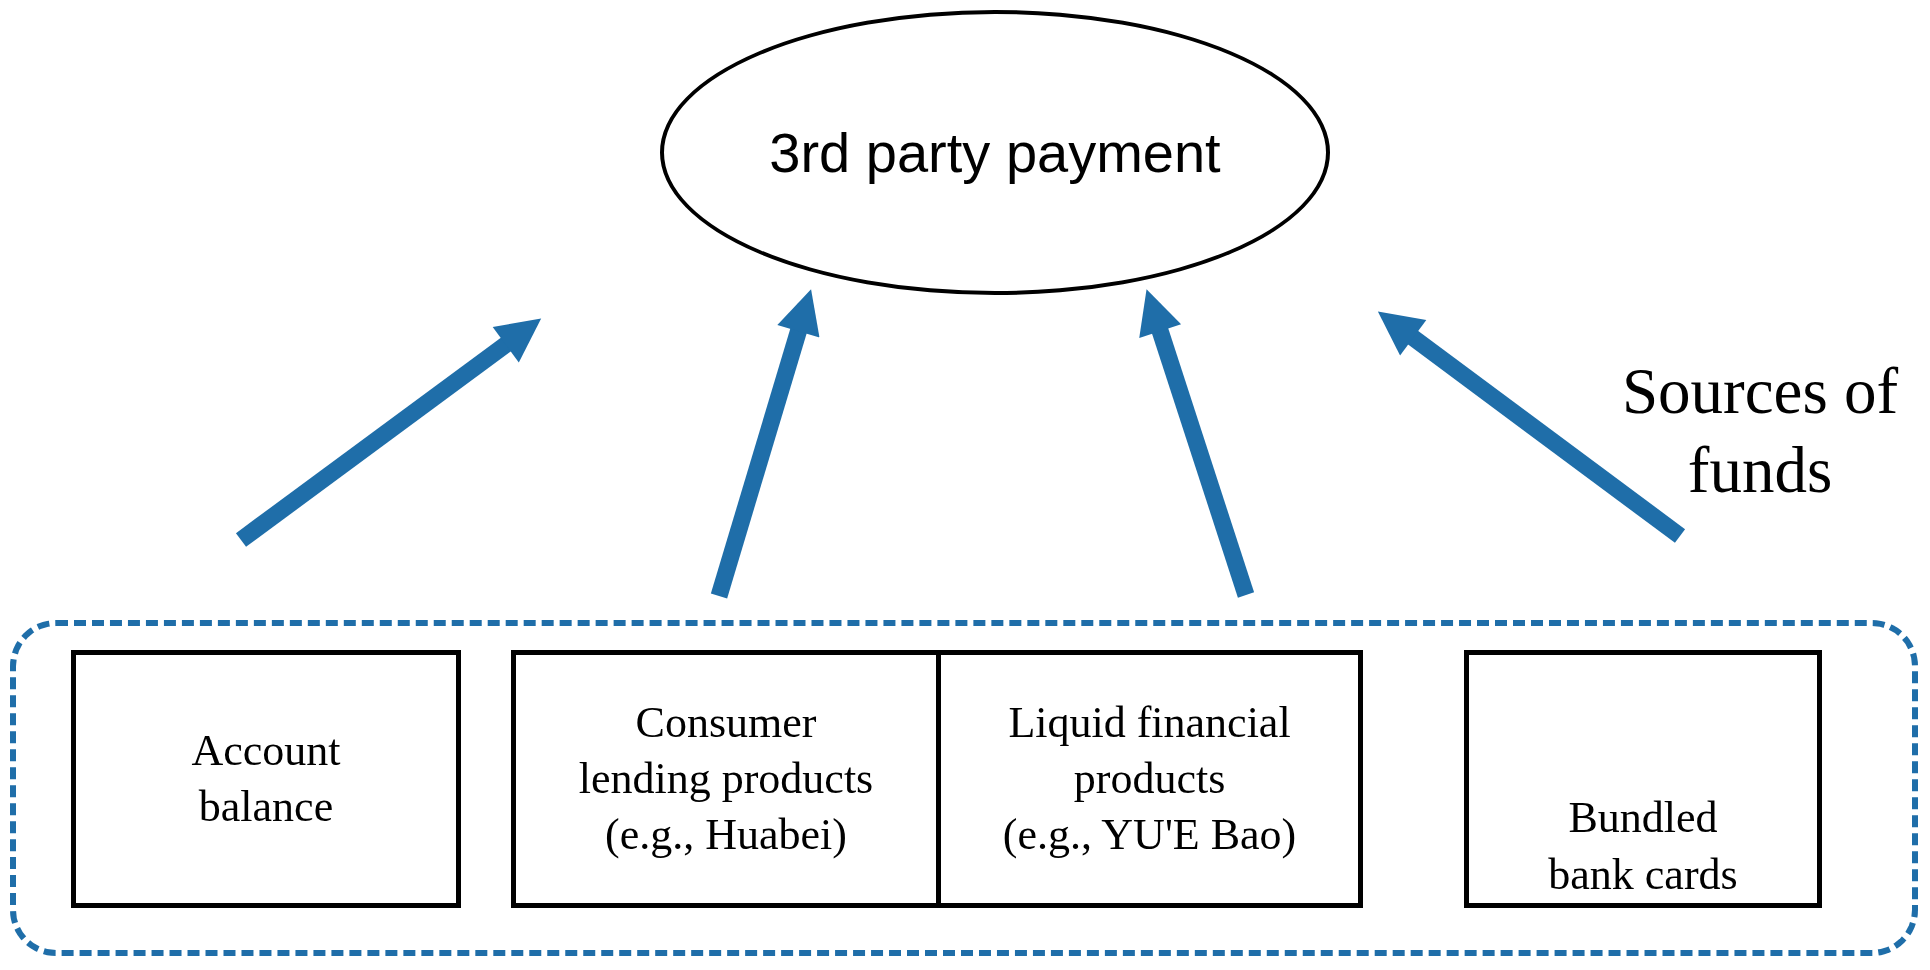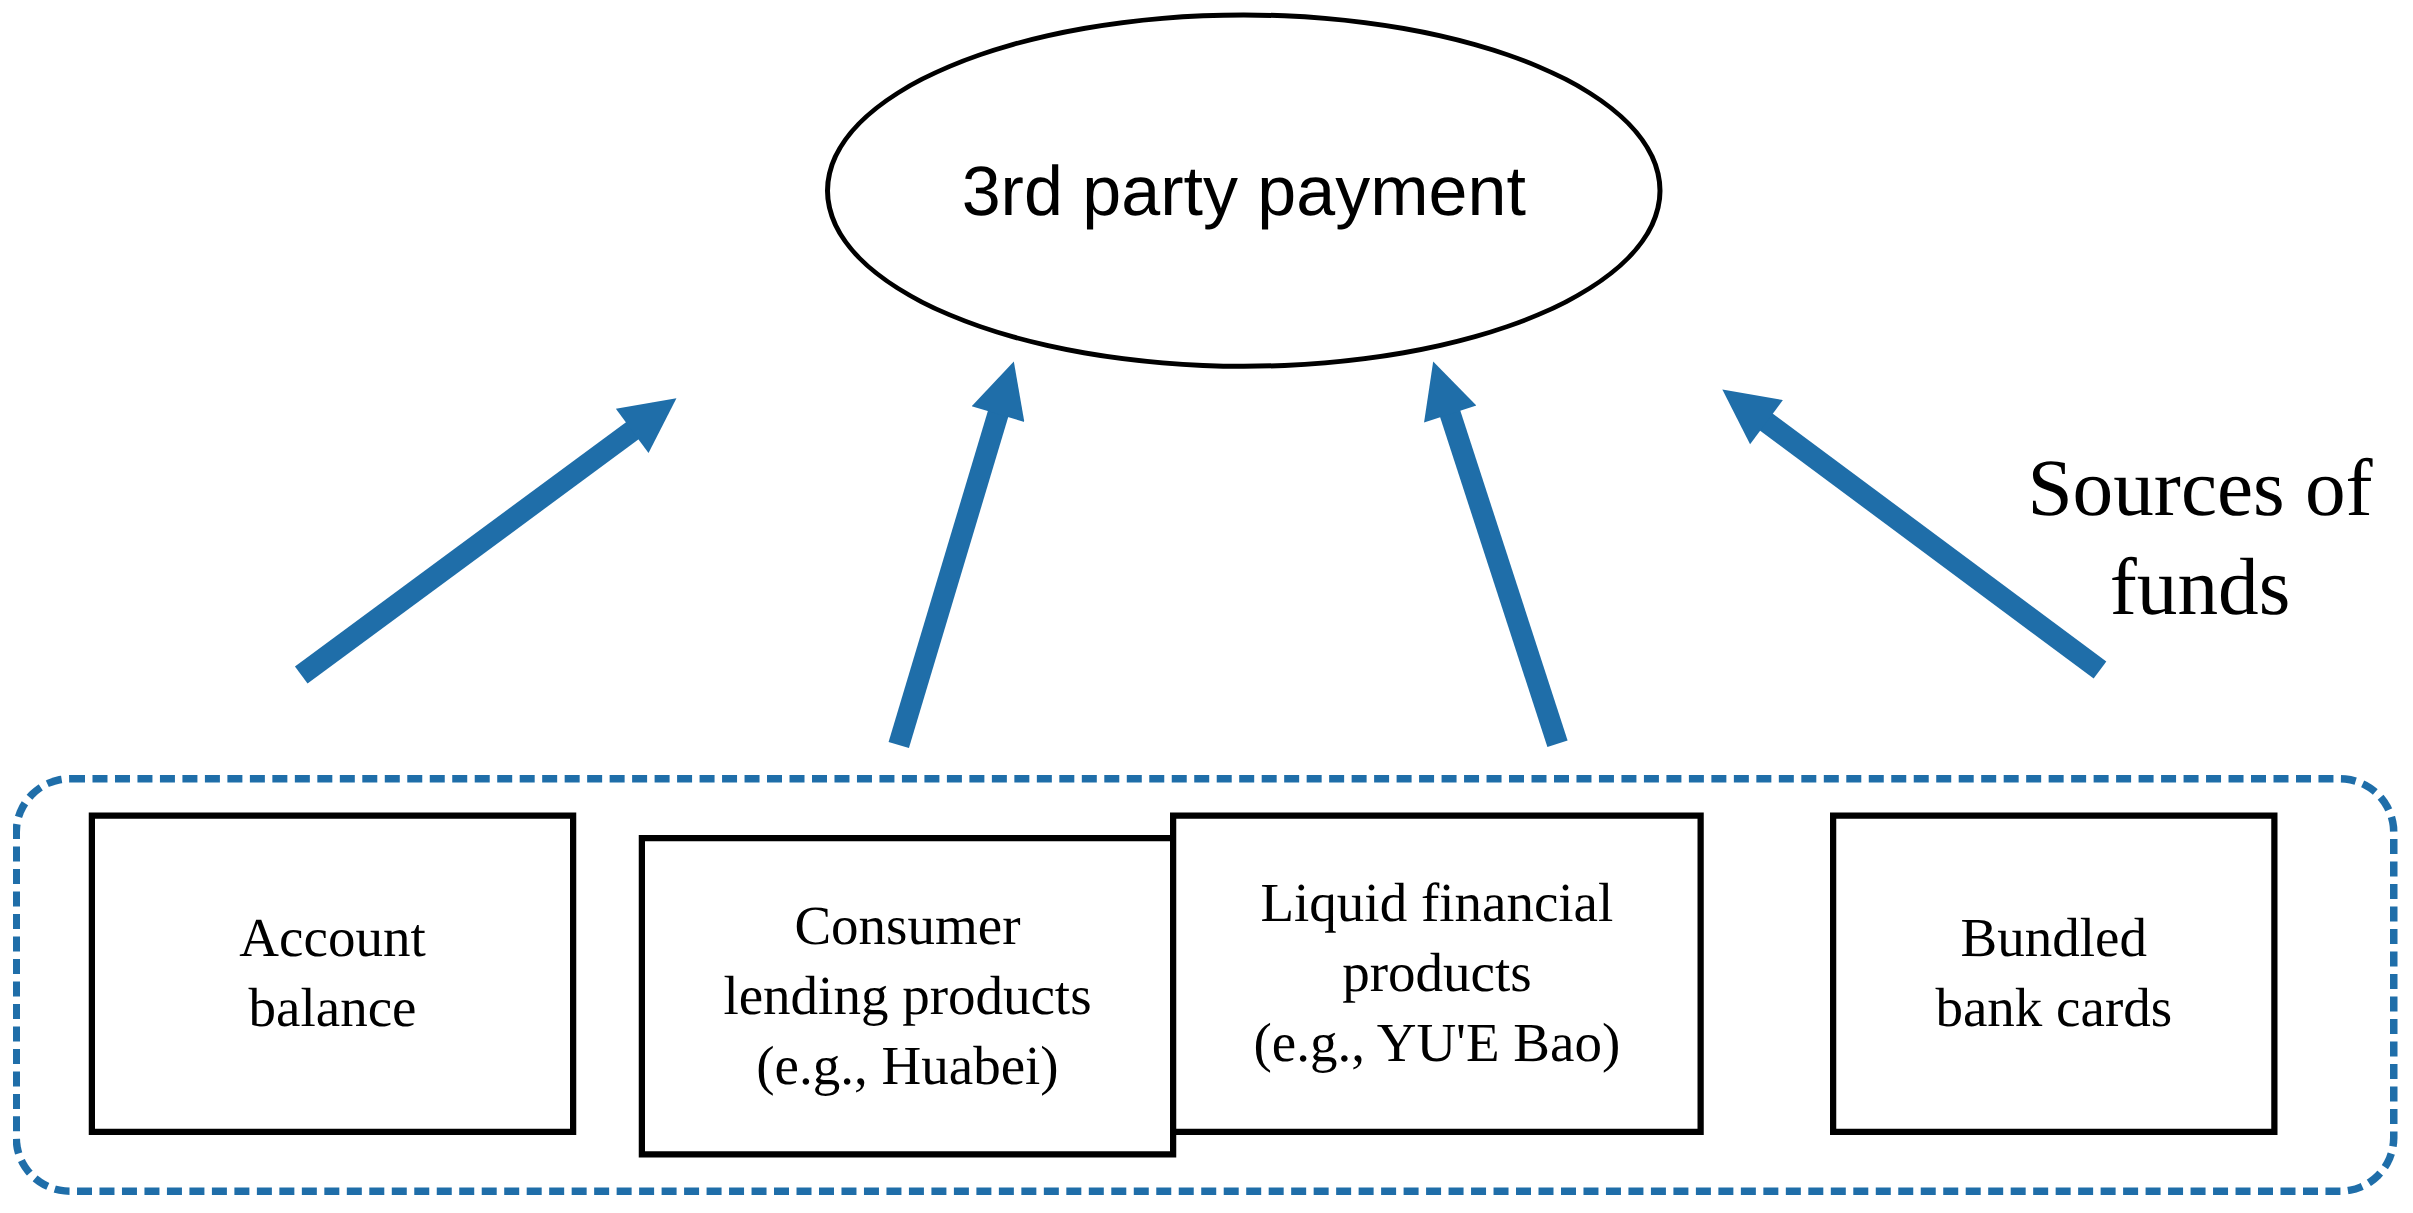--- a/index.html
+++ b/index.html
@@ -85,23 +85,23 @@
     text-align: center;
   }
   .source-box .box-label {
     font-family: "Liberation Serif", serif;
     font-size: 44px;
     line-height: 1.28;
     color: #000000;
     white-space: pre-line;
   }
   .box-1 { left: 71px;   width: 390px; }
-  .box-2 { left: 511px;  width: 430px; margin-top: 18px; }
+  .box-2 { left: 511px;  width: 430px; }
   .box-3 { left: 936px;  width: 427px; }
-  .box-4 { left: 1464px; width: 358px; }
+  .box-4 { left: 1464px; width: 358px; align-items: flex-end; }
 </style>
 </head>
 <body>
 
 <div class="canvas">
 
   <svg class="arrows" viewBox="0 0 1930 970" xmlns="http://www.w3.org/2000/svg" aria-hidden="true">
     <defs>
       <marker id="arrowhead" viewBox="0 0 10 10" refX="6" refY="5" markerWidth="50" markerHeight="44" orient="auto" markerUnits="userSpaceOnUse">
         <path class="arrowhead-shape" d="M 0 0 L 10 5 L 0 10 z"></path>

